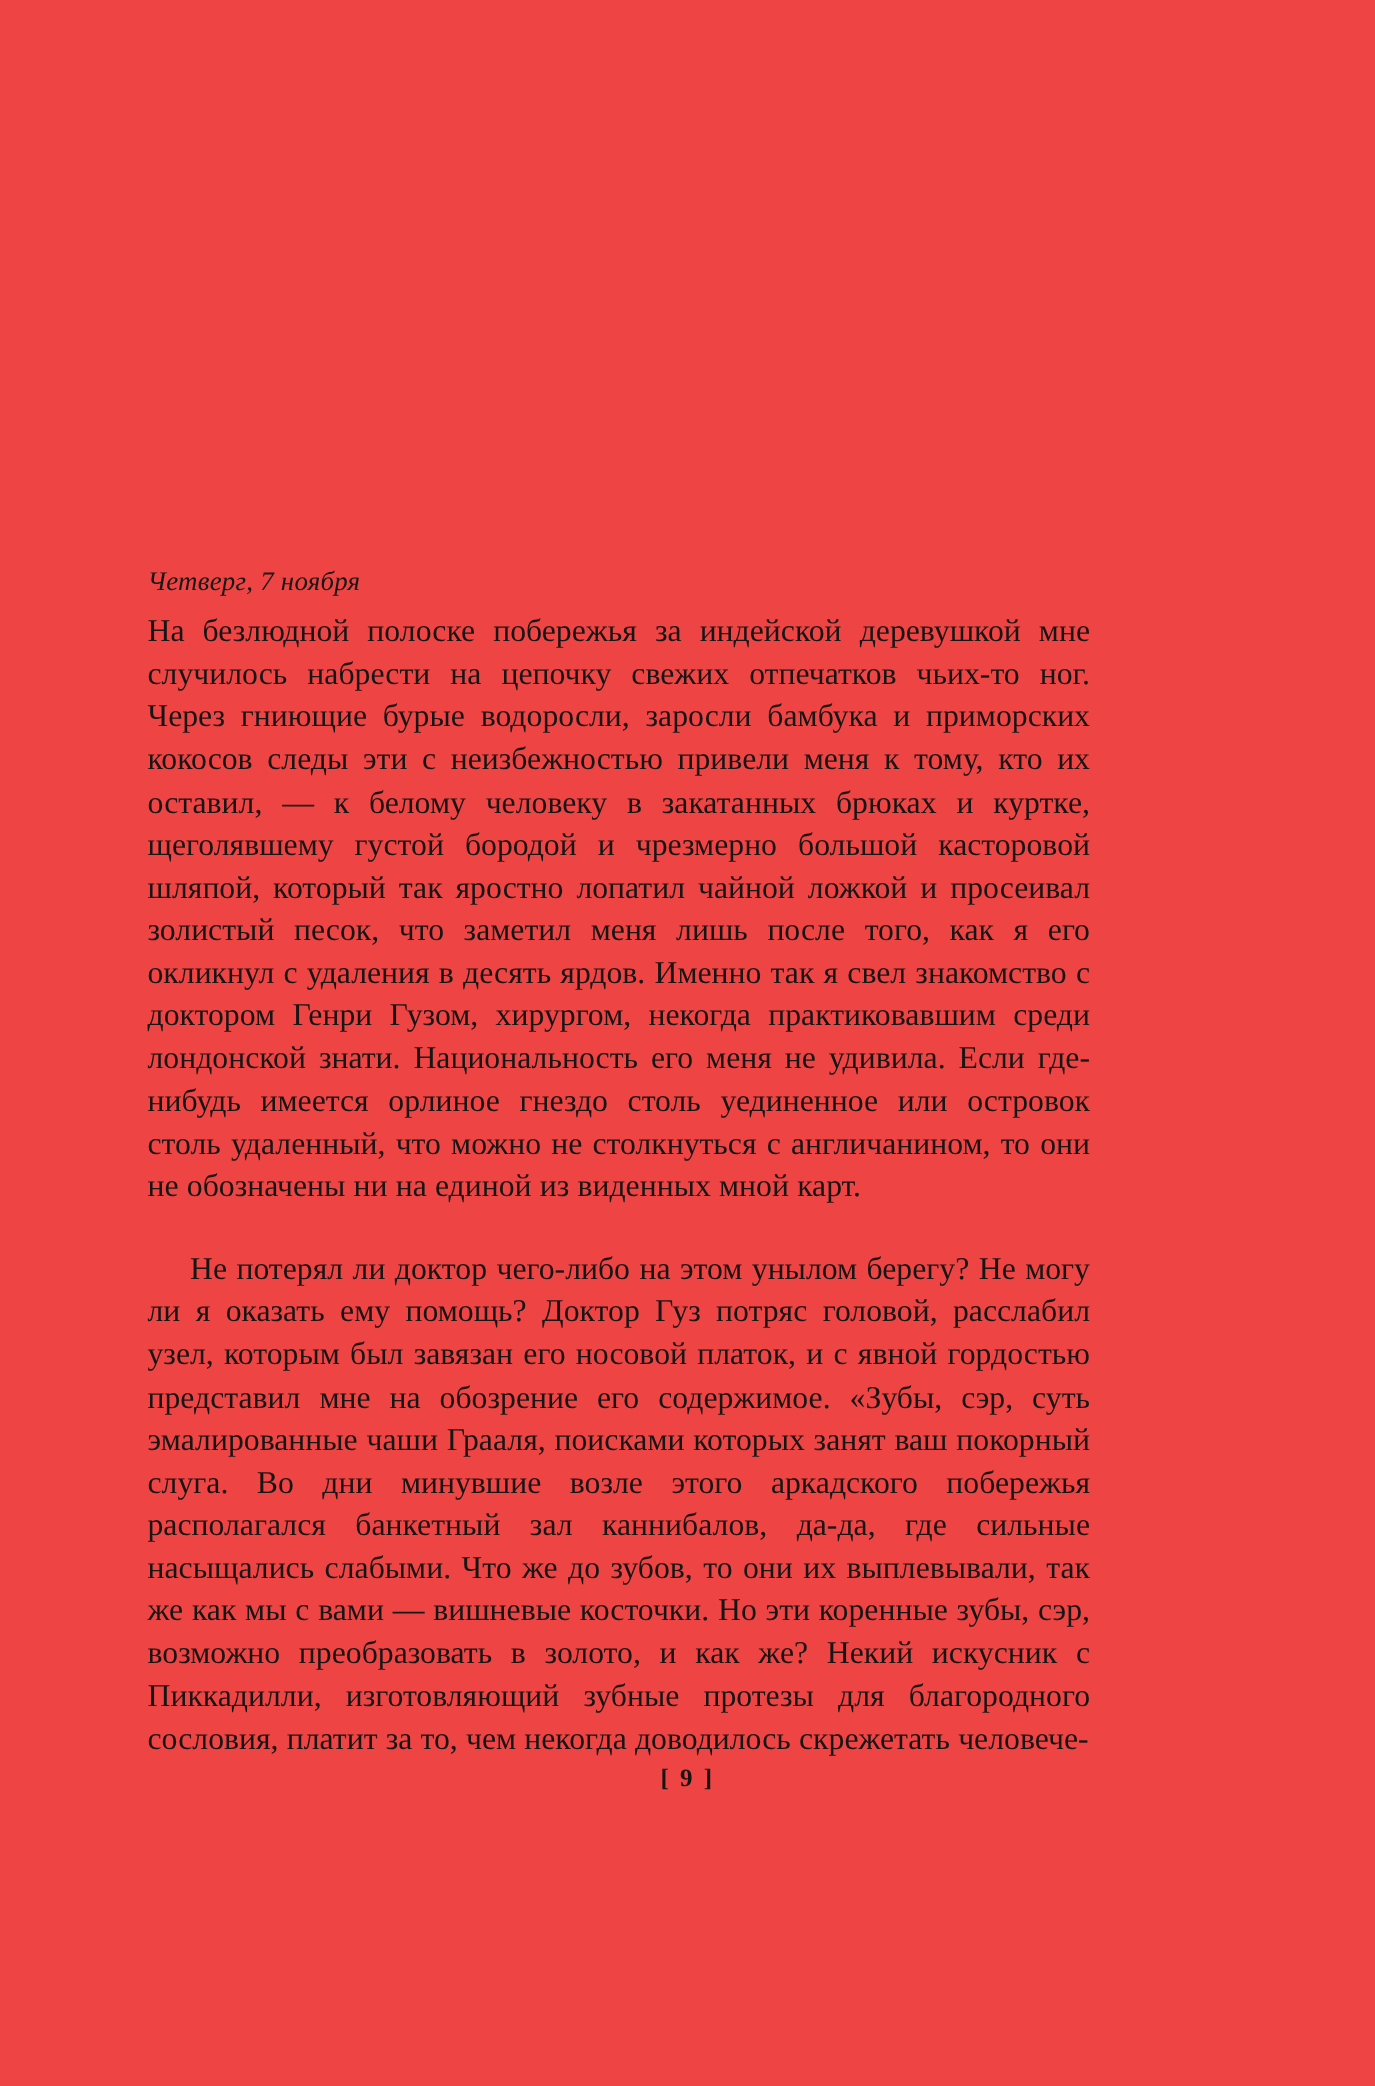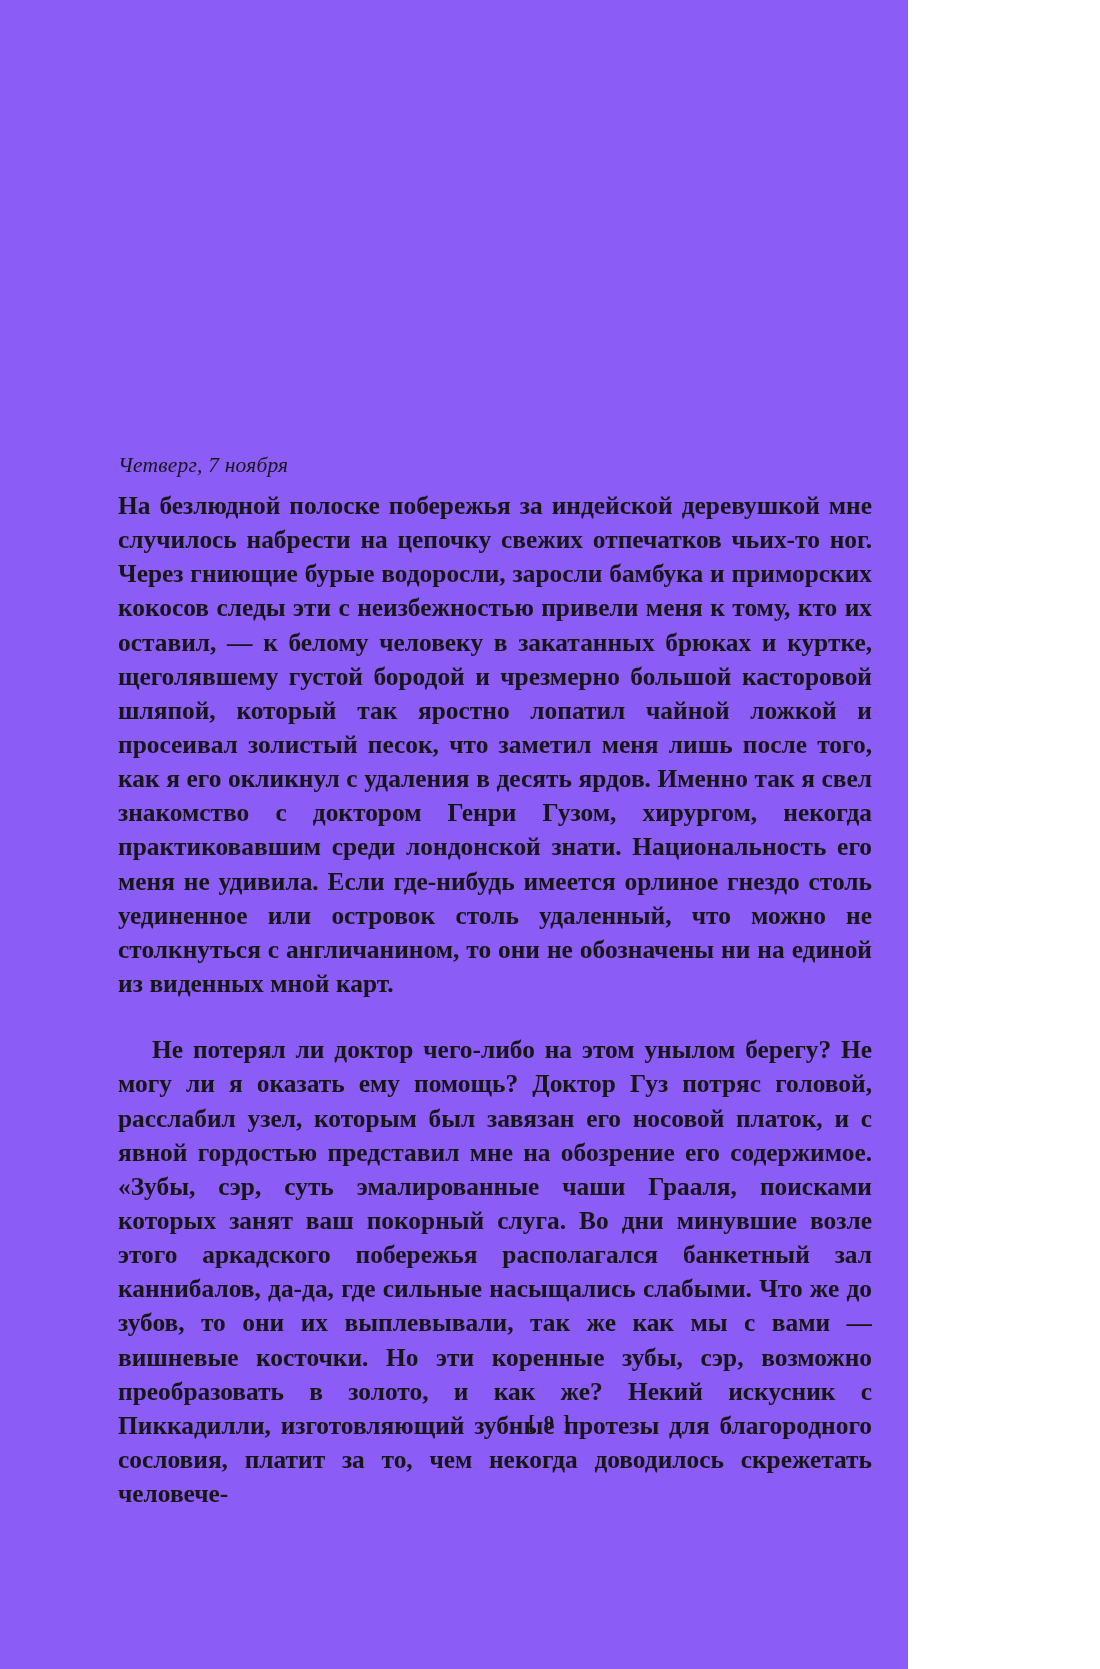--- a/index.html
+++ b/index.html
@@ -12,23 +12,23 @@
     height: 1669px;
     position: relative;
     font-family: "Liberation Serif", "DejaVu Serif", serif;
     color: #1a1a1a;
     overflow: hidden;
   }
   .page {
     position: absolute;
     left: 0;
     top: 0;
-    width: 908px;
+    width: 1100px;
     height: 1669px;
-    background: #8b5cf6;
+    background: #ef4444;
   }
   .text-block {
     position: absolute;
     left: 118px;
     top: 452px;
     width: 754px;
   }
   .date-heading {
     font-style: italic;
     font-size: 21.5px;
@@ -39,21 +39,20 @@
   }
   p.body-par {
     margin: 0;
     font-size: 25.4px;
     line-height: 1.345;
     text-align: justify;
     text-justify: inter-word;
     color: #161616;
     hyphens: manual;
     word-spacing: 0.2px;
-    font-weight: bold;
   }
   p.body-par.indent {
     text-indent: 34px;
     margin-top: 32px;
   }
   .folio {
     position: absolute;
     left: 0;
     top: 1412px;
     width: 1100px;

